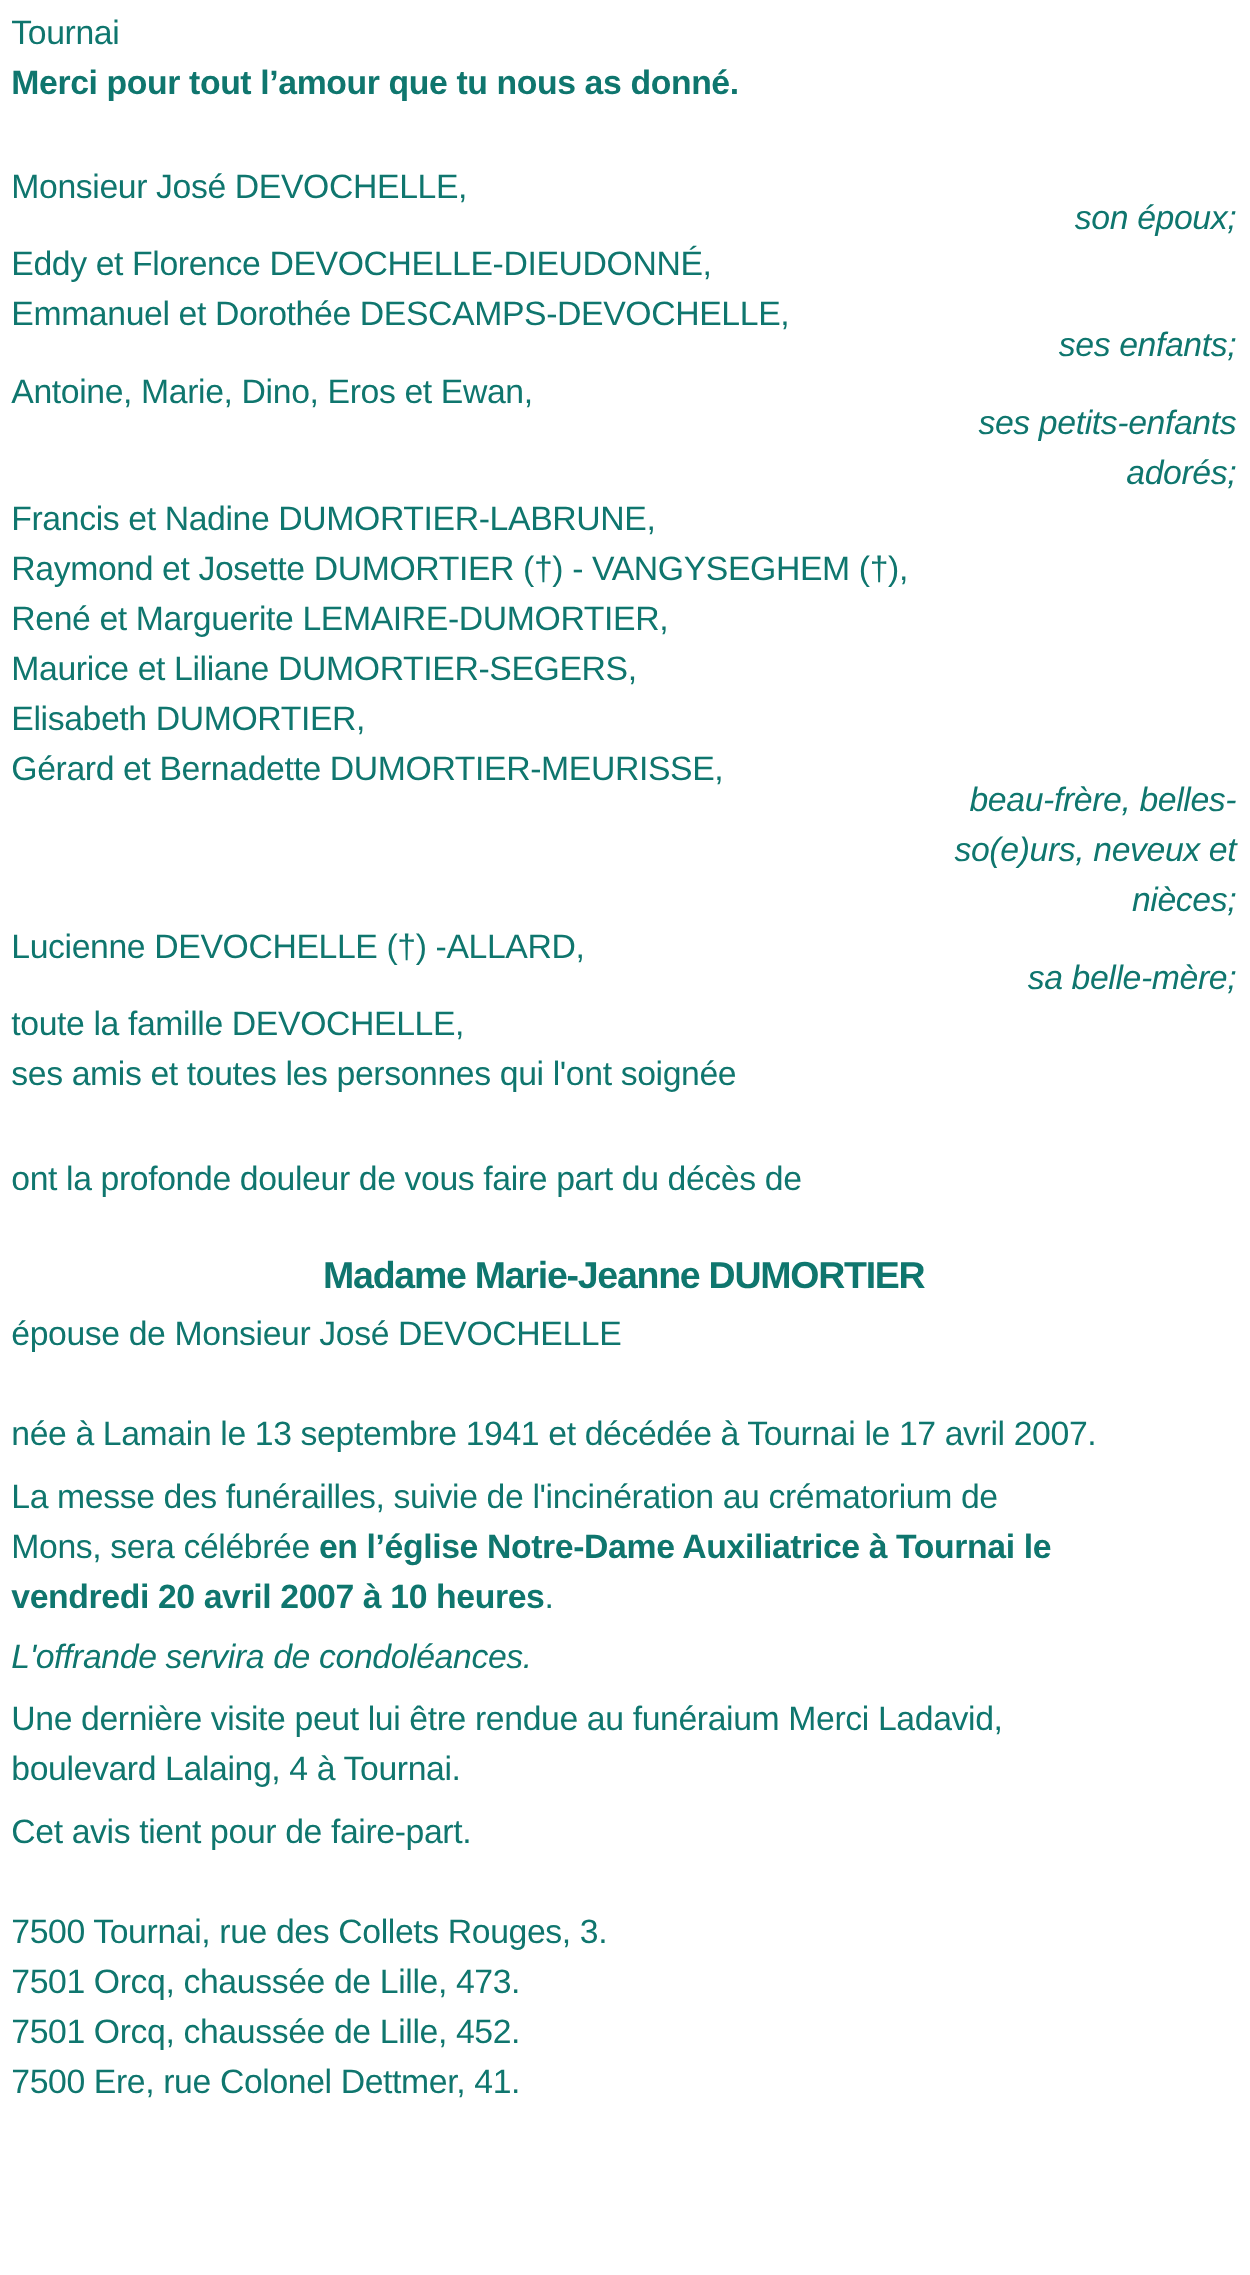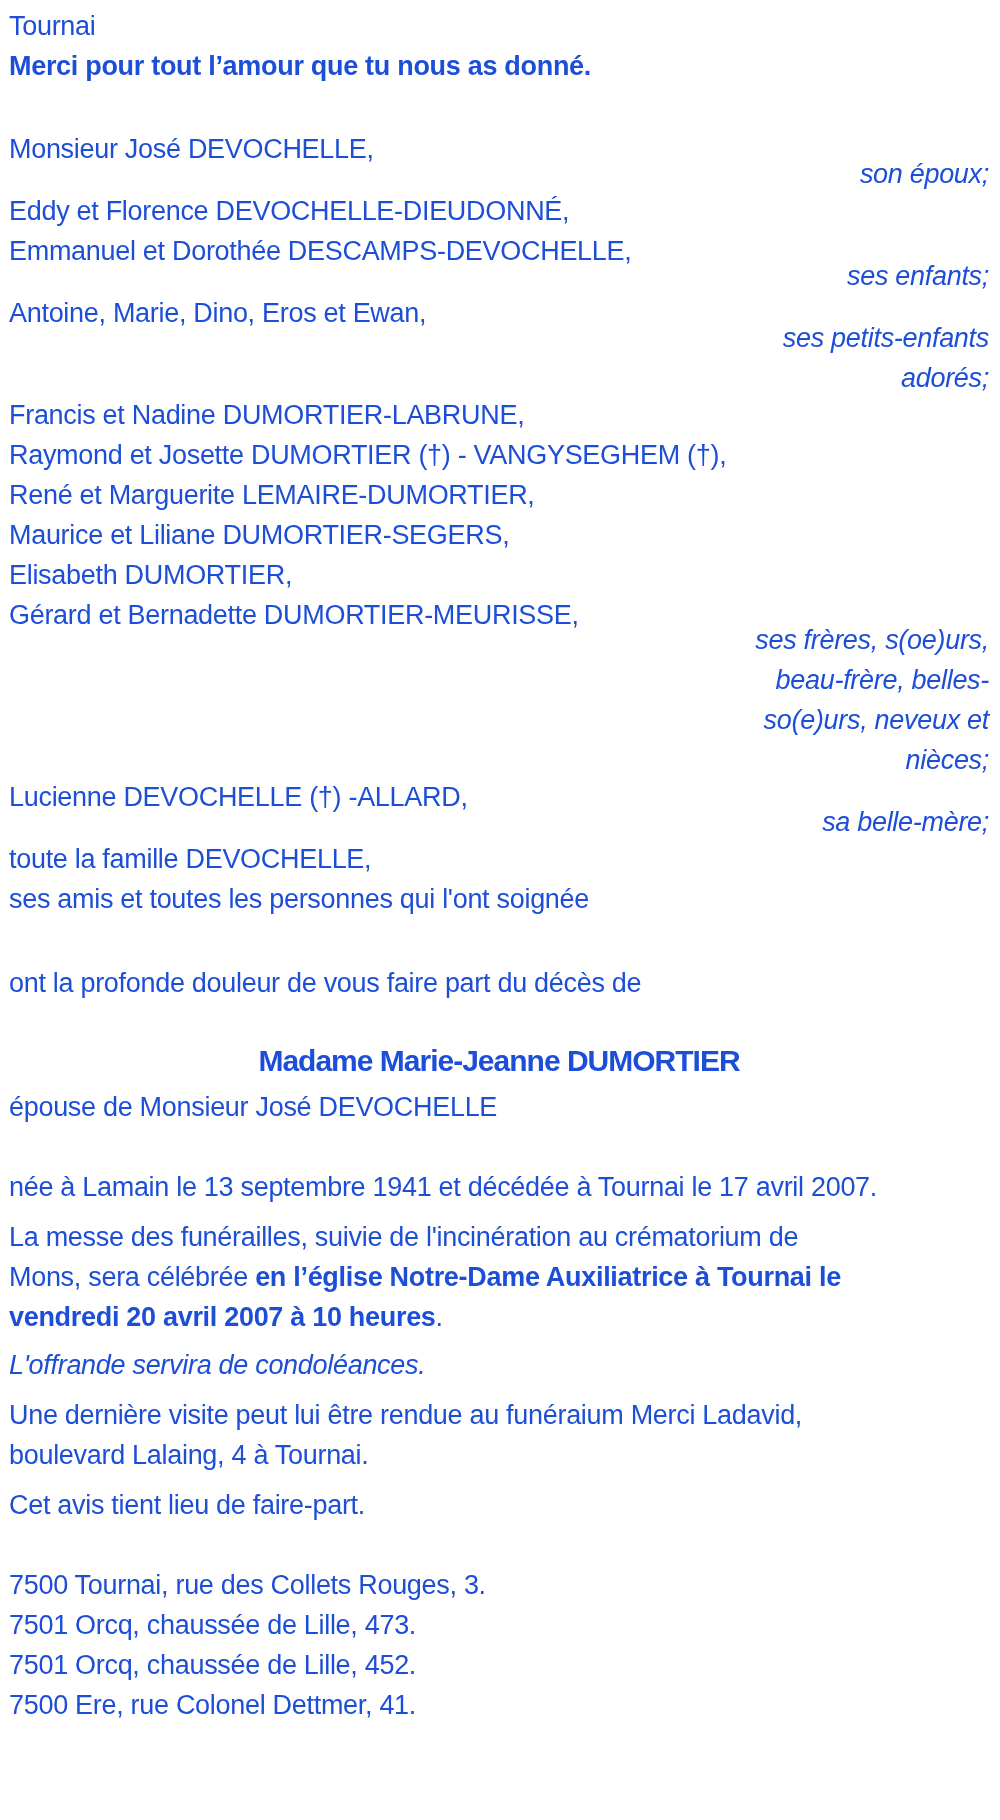--- a/index.html
+++ b/index.html
@@ -3,21 +3,21 @@
 <meta charset="utf-8">
 <style>
   html, body { margin: 0; padding: 0; background: #ffffff; }
   .doc {
     position: relative;
     width: 1000px;
     height: 1820px;
     box-sizing: border-box;
     padding: 6px 11px 0 9px;
     background: #ffffff;
-    color: #1d4ed8;
+    color: #0f766e;
     font-family: "Liberation Sans", "DejaVu Sans", sans-serif;
     font-size: 27px;
     line-height: 40px;
     letter-spacing: -0.3px;
     font-stretch: semi-condensed;
     overflow: hidden;
   }
   .line { white-space: nowrap; }
   .b { font-weight: 700; }
   .relation {
@@ -75,21 +75,20 @@
   </div>
 
   <div>
     <div class="line">Francis et Nadine DUMORTIER-LABRUNE,</div>
     <div class="line">Raymond et Josette DUMORTIER (†) - VANGYSEGHEM (†),</div>
     <div class="line">René et Marguerite LEMAIRE-DUMORTIER,</div>
     <div class="line">Maurice et Liliane DUMORTIER-SEGERS,</div>
     <div class="line">Elisabeth DUMORTIER,</div>
     <div class="line">Gérard et Bernadette DUMORTIER-MEURISSE,</div>
     <div class="relation">
-      <div class="line">ses frères, s(oe)urs,</div>
       <div class="line">beau-frère, belles-</div>
       <div class="line">so(e)urs, neveux et</div>
       <div class="line">nièces;</div>
     </div>
   </div>
 
   <div>
     <div class="line">Lucienne DEVOCHELLE (†) -ALLARD,</div>
     <div class="relation">
       <div class="line">sa belle-mère;</div>
@@ -115,21 +114,21 @@
     <div class="line"><span class="b">vendredi 20 avril 2007 à 10 heures</span><span>.</span></div>
   </div>
 
   <div class="line para-sm">L'offrande servira de condoléances.</div>
 
   <div class="para">
     <div class="line">Une dernière visite peut lui être rendue au funéraium Merci Ladavid,</div>
     <div class="line">boulevard Lalaing, 4 à Tournai.</div>
   </div>
 
-  <div class="line para">Cet avis tient lieu de faire-part.</div>
+  <div class="line para">Cet avis tient pour de faire-part.</div>
 
   <div class="sp-address">
     <div class="line">7500 Tournai, rue des Collets Rouges, 3.</div>
     <div class="line">7501 Orcq, chaussée de Lille, 473.</div>
     <div class="line">7501 Orcq, chaussée de Lille, 452.</div>
     <div class="line">7500 Ere, rue Colonel Dettmer, 41.</div>
   </div>
 
 </div>
 

